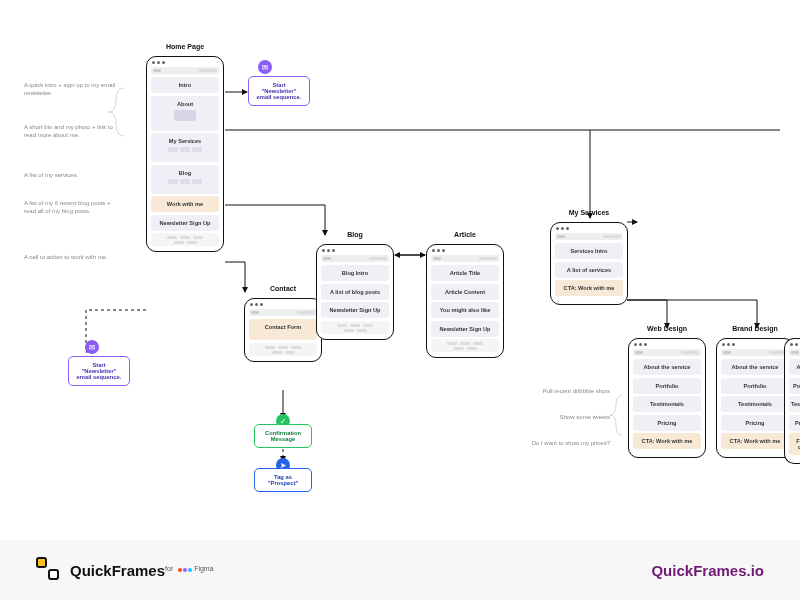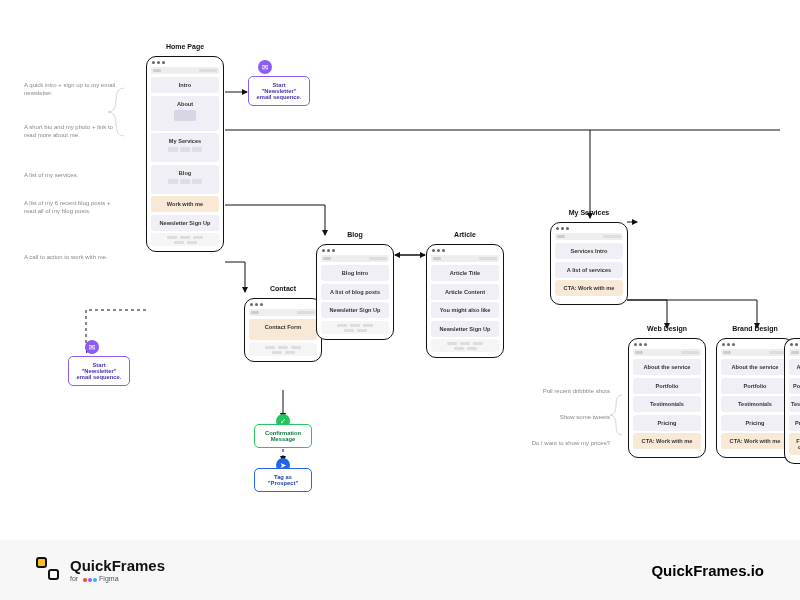--- a/index.html
+++ b/index.html
@@ -70,24 +70,24 @@
   .bottombar {
     position:absolute; left:0; right:0; bottom:0; height:60px;
     background:#f7f7f8; display:flex; align-items:center; justify-content:space-between;
     padding: 0 36px;
   }
   .brand { display:flex; align-items:center; gap:8px; }
   .brand-mark { width:26px; height:26px; position:relative; }
   .brand-mark .sq { position:absolute; width:11px; height:11px; border:2px solid #111; border-radius:3px; }
   .brand-mark .sq.y { background:#fbbf24; left:0; top:0; }
   .brand-mark .sq.w { left:12px; top:12px; background:#fff; }
-  .brand-text { display:flex; flex-direction:column; line-height:1; }
+  .brand-text { display:flex; line-height:1; }
   .brand-text b { font-size:15px; font-weight:800; color:#111; }
   .brand-text span { font-size:7px; color:#555; margin-top:2px; }
-  .center-url { font-size:15px; font-weight:800; color:#000000; }
+  .center-url { font-size:15px; font-weight:800; color:#701a75; }
   .keep { display:flex; align-items:center; gap:10px; }
   .avatar { width:30px; height:30px; border-radius:50%; background: radial-gradient(circle at 40% 35%, #ddd 0 40%, #222 41% 100%); }
   .keep b { font-size:13px; font-weight:700; color:#111; }
   .rock { font-size:15px; }
 
   .figma { display:inline-flex; gap:1px; vertical-align:middle; margin-left:3px; }
   .figma i { width:4px; height:4px; border-radius:2px; display:block; }
 </style>
 </head>
 <body>

